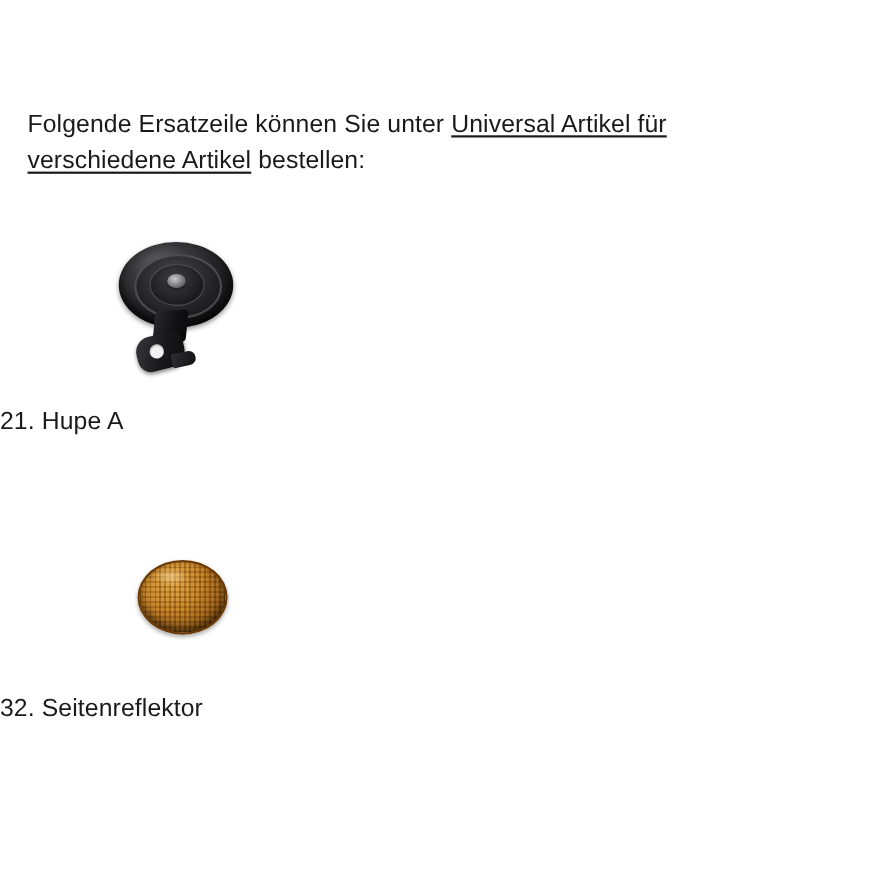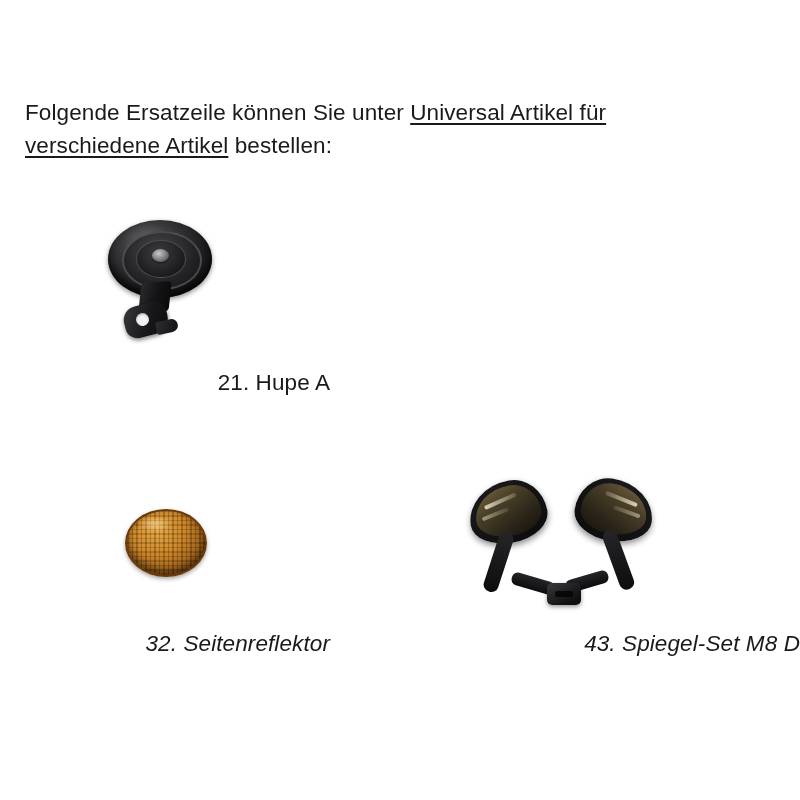--- a/index.html
+++ b/index.html
@@ -40,38 +40,38 @@
     width: 800px;
   }
   .row {
     display: flex;
     width: 800px;
   }
   .cell {
     position: relative;
     display: flex;
     flex-direction: column;
-    align-items: flex-end;
+    align-items: flex-start;
     justify-content: flex-start;
   }
   .cell-left { width: 330px; }
   .cell-right { width: 470px; }
   .art {
     position: relative;
     width: 100%;
     height: 170px;
   }
   .caption {
     font-size: 22.5px;
     color: #1a1a1a;
     text-align: center;
     letter-spacing: 0.1px;
     white-space: nowrap;
   }
-  .row2 { margin-top: 75px; font-style: italic; }
+  .row2 { margin-top: 75px; }
   .row2 .art { height: 160px; }
 
   
   .horn-wrap {
     position: absolute;
     left: 50%;
     top: 20px;
     transform: translateX(-50%);
     width: 130px;
     height: 130px;
@@ -448,40 +448,17 @@
       <div class="cell cell-left">
         <div class="art">
           <div class="reflector-wrap">
             <div class="reflector"></div>
             <div class="reflector-gloss"></div>
           </div>
         </div>
         <div class="caption">32. Seitenreflektor</div>
       </div>
 
-      <div class="cell cell-right">
-        <div class="art">
-          <div class="mirror-wrap">
-            <div class="mirror-head mirror-head-l"></div>
-            <div class="mirror-glass mirror-glass-l">
-              <div class="mirror-streak" style="left:10px; top:12px; width:34px; transform:rotate(-14deg);"></div>
-              <div class="mirror-streak" style="left:6px; top:24px; width:28px; transform:rotate(-12deg); opacity:0.6;"></div>
-            </div>
-            <div class="mirror-head mirror-head-r"></div>
-            <div class="mirror-glass mirror-glass-r">
-              <div class="mirror-streak" style="left:10px; top:12px; width:34px; transform:rotate(-14deg);"></div>
-              <div class="mirror-streak" style="left:6px; top:24px; width:28px; transform:rotate(-12deg); opacity:0.6;"></div>
-            </div>
-            <div class="stem stem-l"></div>
-            <div class="stem stem-r"></div>
-            <div class="stem stem-l2"></div>
-            <div class="stem stem-r2"></div>
-            <div class="clamp"></div>
-            <div class="clamp-slot"></div>
-          </div>
-        </div>
-        <div class="caption">43. Spiegel-Set M8 D</div>
-      </div>
 
     </div>
 
   </div>
 </div>
 
 </body></html>

